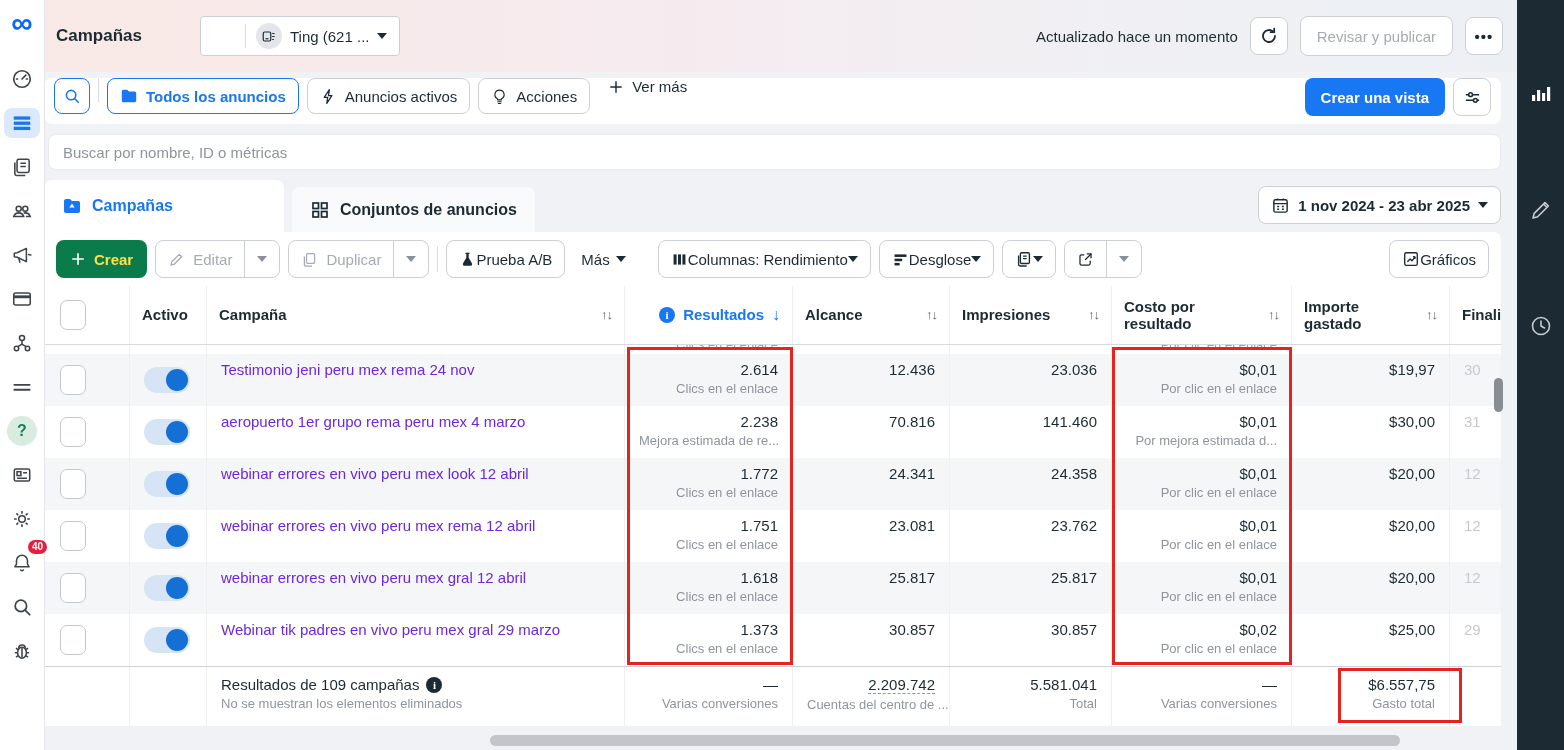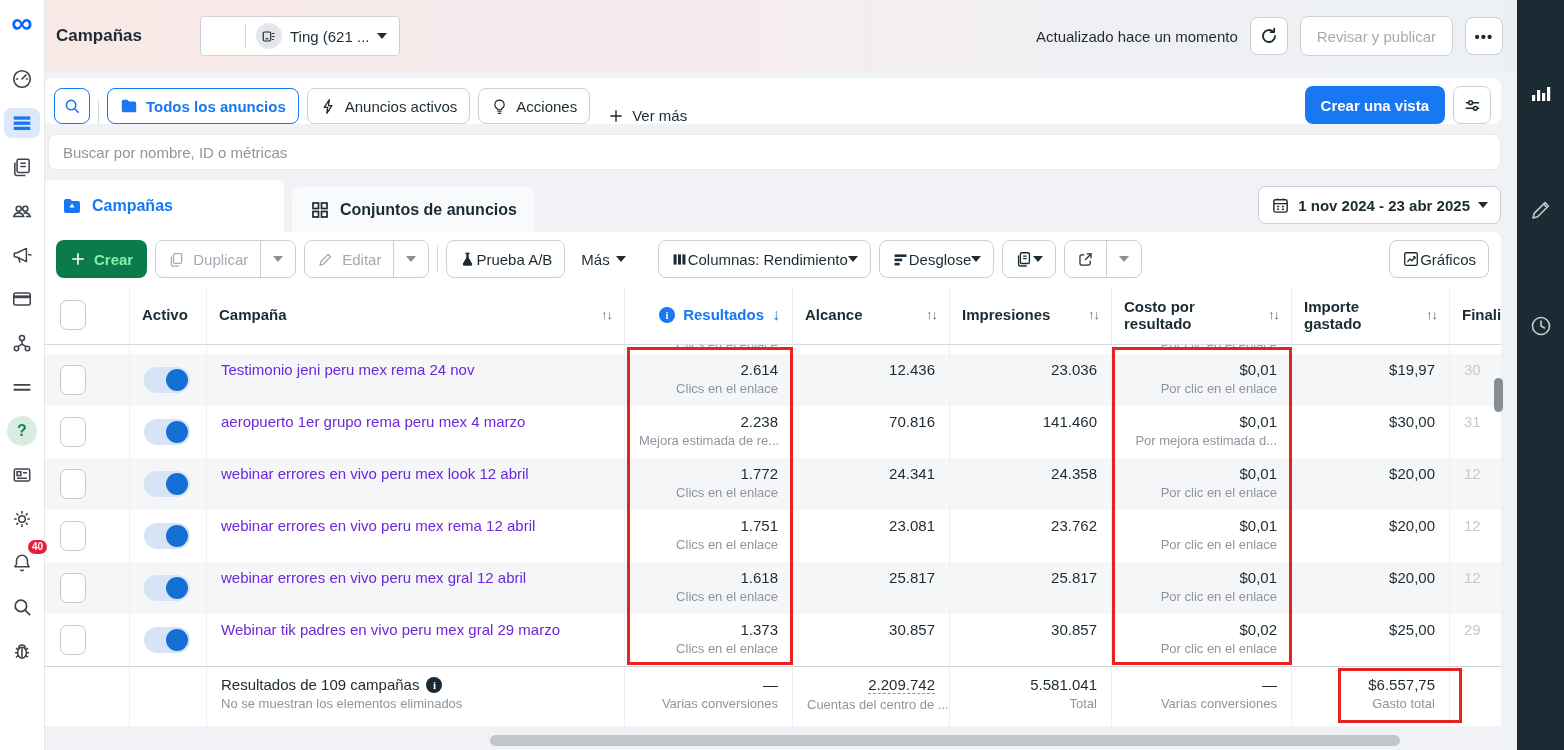--- a/index.html
+++ b/index.html
@@ -26,37 +26,37 @@
   .caret{width:0;height:0;border-left:5px solid transparent;border-right:5px solid transparent;border-top:6px solid #1C2B33;display:inline-block;flex:none;}
   .caret.gray{border-top-color:#8A9098;}
   .acct .caret{margin-left:auto;margin-right:12px;}
   .top-right{margin-left:auto;display:flex;align-items:center;gap:12px;}
   .updated{font-size:15px;}
   .icbtn{width:38px;height:38px;background:#fff;border:1px solid #CCD0D5;border-radius:8px;display:flex;align-items:center;justify-content:center;box-sizing:border-box;cursor:pointer;color:#1C2B33;}
   .btn-review{height:38px;padding:0 16px;background:#fff;border:1px solid #CCD0D5;border-radius:8px;display:flex;align-items:center;color:#A5ABB3;font-size:15px;cursor:pointer;}
   .dots{font-size:15px;letter-spacing:1px;font-weight:700;}
   
   .content{position:absolute;left:44px;right:47px;top:72px;bottom:0;overflow:hidden;}
-  .filter-panel{margin:6px 16px 10px 0;height:46px;background:#fff;border-radius:8px;display:flex;align-items:flex-end;gap:8px;padding:0 10px;box-sizing:border-box;}
+  .filter-panel{margin:6px 16px 10px 0;height:46px;background:#fff;border-radius:8px;display:flex;align-items:flex-start;gap:8px;padding:0 10px;box-sizing:border-box;}
   .chip{height:36px;border:1px solid #CCD0D5;border-radius:8px;display:flex;align-items:center;gap:8px;padding:0 12px;font-size:15px;background:#fff;box-sizing:border-box;cursor:pointer;white-space:nowrap;}
   .chip.blue{border-color:#1877F2;color:#1877F2;font-weight:700;}
   .sqbtn{width:36px;height:36px;border:1px solid #1877F2;border-radius:8px;display:flex;align-items:center;justify-content:center;color:#1877F2;background:#fff;box-sizing:border-box;cursor:pointer;}
   .vermas{display:flex;align-items:center;gap:8px;font-size:15px;margin-left:10px;cursor:pointer;}
   .btn-primary{margin-left:auto;height:38px;padding:0 16px;background:#1877F2;color:#fff;border-radius:8px;font-size:15px;font-weight:600;display:flex;align-items:center;cursor:pointer;}
   .search-row{margin:0 16px 10px 4px;}
   .search-input{width:100%;height:36px;border:1px solid #E8EAED;border-radius:8px;padding:0 14px;font-size:15px;color:#1C2B33;box-sizing:border-box;background:#fff;outline:none;}
   .search-input::placeholder{color:#8F959D;}
   .tabs-row{height:52px;margin-right:16px;display:flex;align-items:flex-end;gap:8px;}
   .tab{height:45px;background:rgba(255,255,255,.62);border-radius:8px 8px 0 0;display:flex;align-items:center;gap:10px;padding:0 18px;font-size:16px;font-weight:700;color:#1C2B33;box-sizing:border-box;cursor:pointer;white-space:nowrap;}
   .tab.active{height:52px;background:#fff;color:#1877F2;width:240px;}
   .datebox{margin-left:auto;align-self:center;height:38px;background:#fff;border:1px solid #CCD0D5;border-radius:8px;display:flex;align-items:center;gap:8px;padding:0 12px;font-size:15px;font-weight:600;box-sizing:border-box;cursor:pointer;margin-bottom:2px;}
   
   .panel{height:494px;background:#fff;border-radius:0 8px 0 0;margin-right:16px;position:relative;overflow:hidden;display:flex;flex-direction:column;}
   .toolbar{height:54px;display:flex;align-items:center;gap:8px;padding:0 12px;box-sizing:border-box;flex:none;}
-  .btn-green{height:38px;padding:0 14px;background:#0B7B4B;color:#86efac;border-radius:8px;font-size:15px;font-weight:600;display:flex;align-items:center;gap:8px;cursor:pointer;}
+  .btn-green{height:38px;padding:0 14px;background:#0B7B4B;color:#fde047;border-radius:8px;font-size:15px;font-weight:600;display:flex;align-items:center;gap:8px;cursor:pointer;}
   .split{display:flex;height:38px;border:1px solid #CCD0D5;border-radius:8px;overflow:hidden;box-sizing:border-box;background:#fff;}
   .split .main{display:flex;align-items:center;gap:8px;padding:0 12px;font-size:15px;cursor:pointer;}
   .split .main.disabled{color:#A5ABB3;}
   .split .arrow{width:34px;display:flex;align-items:center;justify-content:center;border-left:1px solid #CCD0D5;cursor:pointer;}
   .btn-plain{height:38px;border:1px solid #CCD0D5;border-radius:8px;display:flex;align-items:center;padding:0 12px;font-size:15px;background:#fff;box-sizing:border-box;cursor:pointer;white-space:nowrap;}
   .mas{display:flex;align-items:center;gap:6px;font-size:15px;padding:0 8px;cursor:pointer;}
   .tsep{width:1px;height:26px;background:#D8DBDF;flex:none;}
   .grid{display:grid;grid-template-columns:86px 77px 418px 168px 157px 162px 180px 158px 1fr;}
   .thead{height:58px;border-bottom:1px solid #D6D9DD;flex:none;}
   .th{display:flex;align-items:center;padding:0 12px;font-size:15px;font-weight:600;border-right:1px solid #EEEFF2;box-sizing:border-box;line-height:1.15;}
@@ -328,36 +328,36 @@
 
     <div class="toolbar">
       <div class="btn-green">
           <svg width="16" height="16" viewBox="0 0 20 20" stroke="#fff" stroke-width="2" stroke-linecap="round">
             <path d="M10 3.5v13M3.5 10h13"></path>
           </svg>
           <span>Crear</span>
         </div>
       <div class="split">
         <div class="main disabled">
+            <svg width="17" height="17" viewBox="0 0 20 20" fill="none" stroke="#A5ABB3" stroke-width="1.5" stroke-linejoin="round">
+              <path d="M3.5 16.5l1-3.8 8.7-8.7 2.8 2.8-8.7 8.7z"></path>
+            </svg>
+            <span>Editar</span>
+          </div>
+        <div class="arrow">
+            <span class="caret gray"></span>
+          </div>
+      </div>
+      <div class="split">
+        <div class="main disabled">
             <svg width="17" height="17" viewBox="0 0 20 20" fill="none" stroke="#A5ABB3" stroke-width="1.5">
               <rect x="6.5" y="3" width="9.5" height="11.5" rx="1.5"></rect>
               <path d="M4 6.5V16a1.8 1.8 0 0 0 1.8 1.8H13"></path>
             </svg>
             <span>Duplicar</span>
-          </div>
-        <div class="arrow">
-            <span class="caret gray"></span>
-          </div>
-      </div>
-      <div class="split">
-        <div class="main disabled">
-            <svg width="17" height="17" viewBox="0 0 20 20" fill="none" stroke="#A5ABB3" stroke-width="1.5" stroke-linejoin="round">
-              <path d="M3.5 16.5l1-3.8 8.7-8.7 2.8 2.8-8.7 8.7z"></path>
-            </svg>
-            <span>Editar</span>
           </div>
         <div class="arrow">
             <span class="caret gray"></span>
           </div>
       </div>
       <div class="tsep"></div>
       <div class="btn-plain">
           <svg width="17" height="17" viewBox="0 0 20 20" fill="#1C2B33">
             <rect x="7.6" y="2" width="4.8" height="1.6"></rect>
             <path d="M8.6 3.6v4.2l-3.8 6.6a2 2 0 0 0 1.7 3h7a2 2 0 0 0 1.7-3l-3.8-6.6V3.6z"></path>

